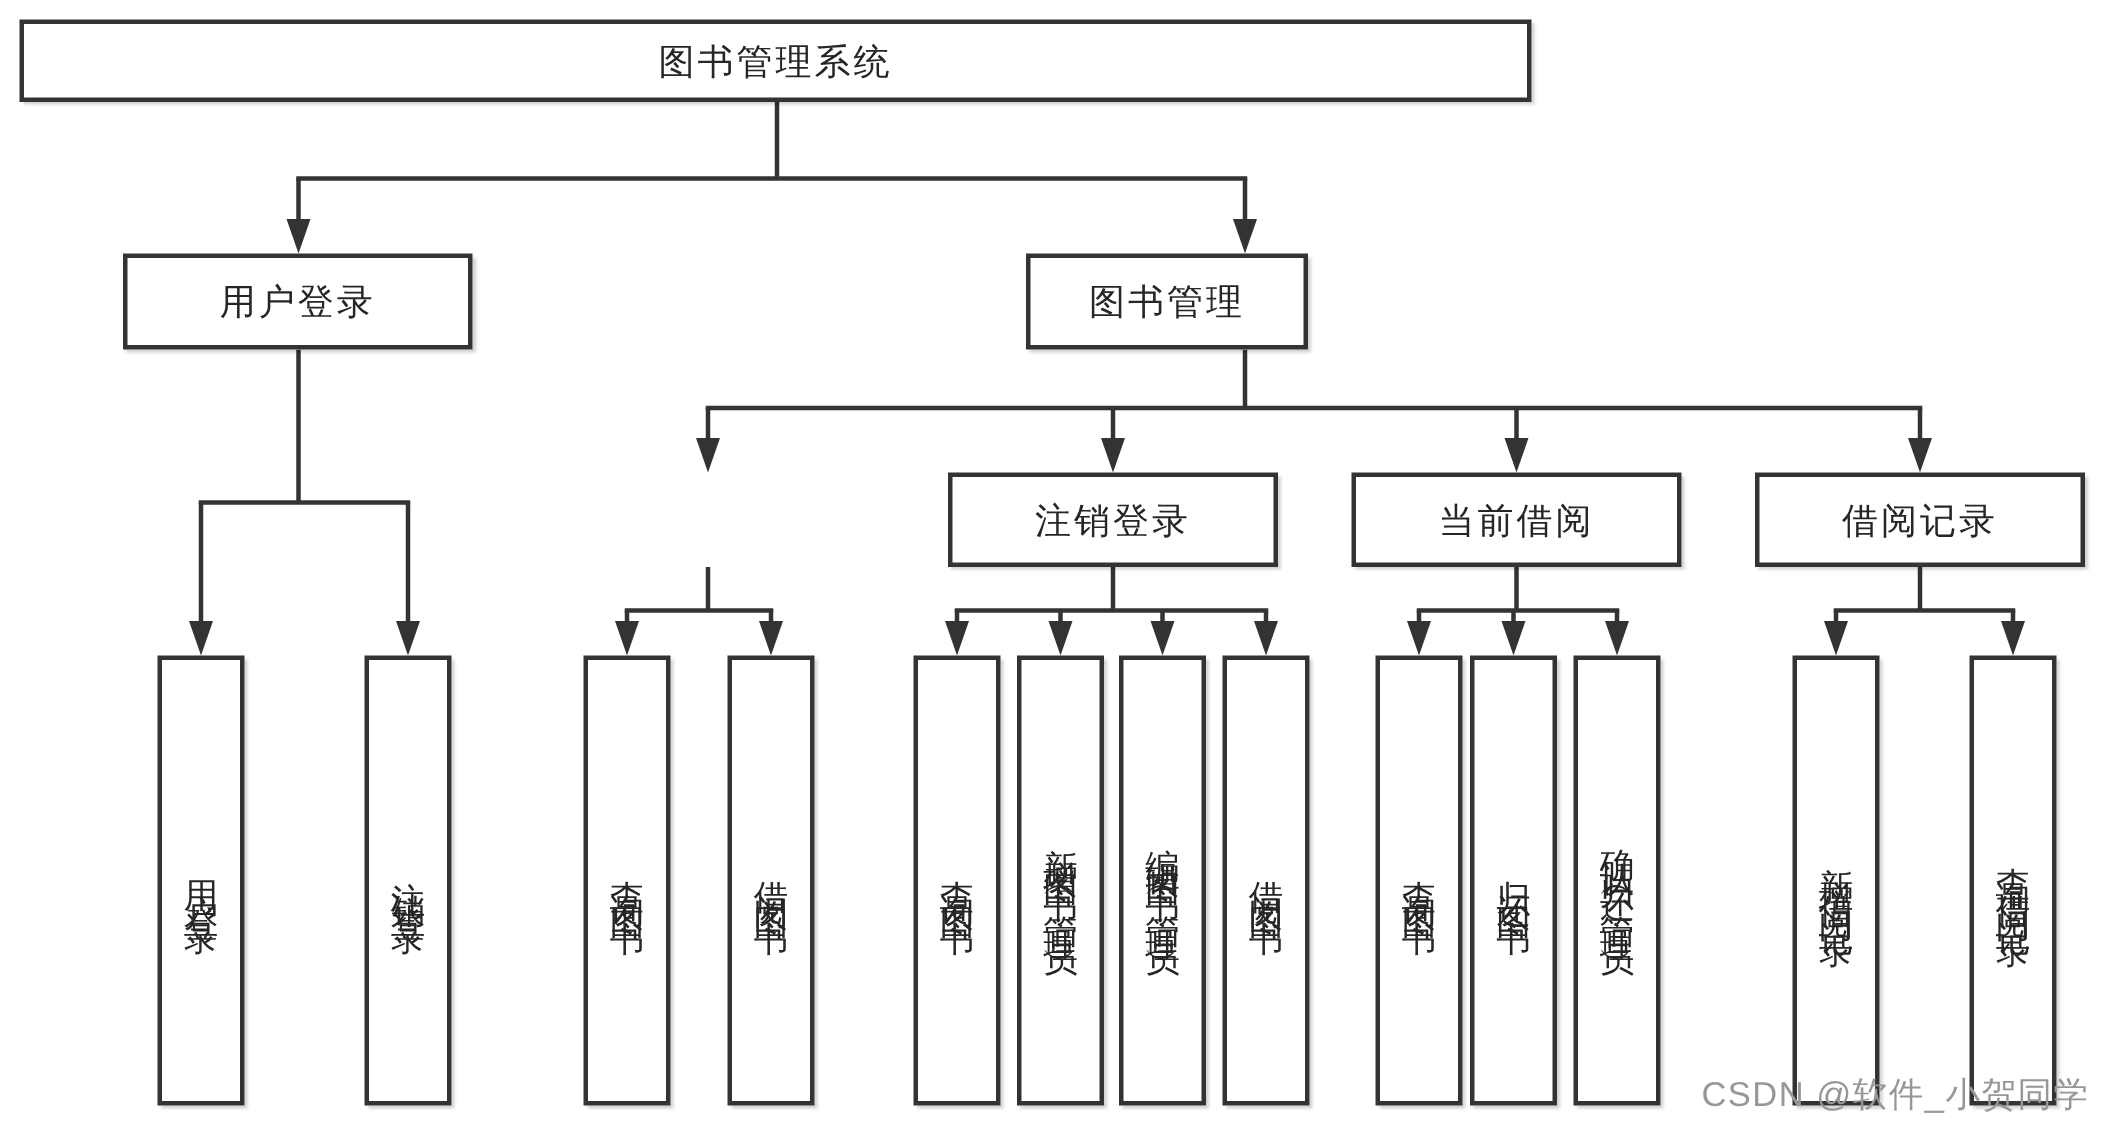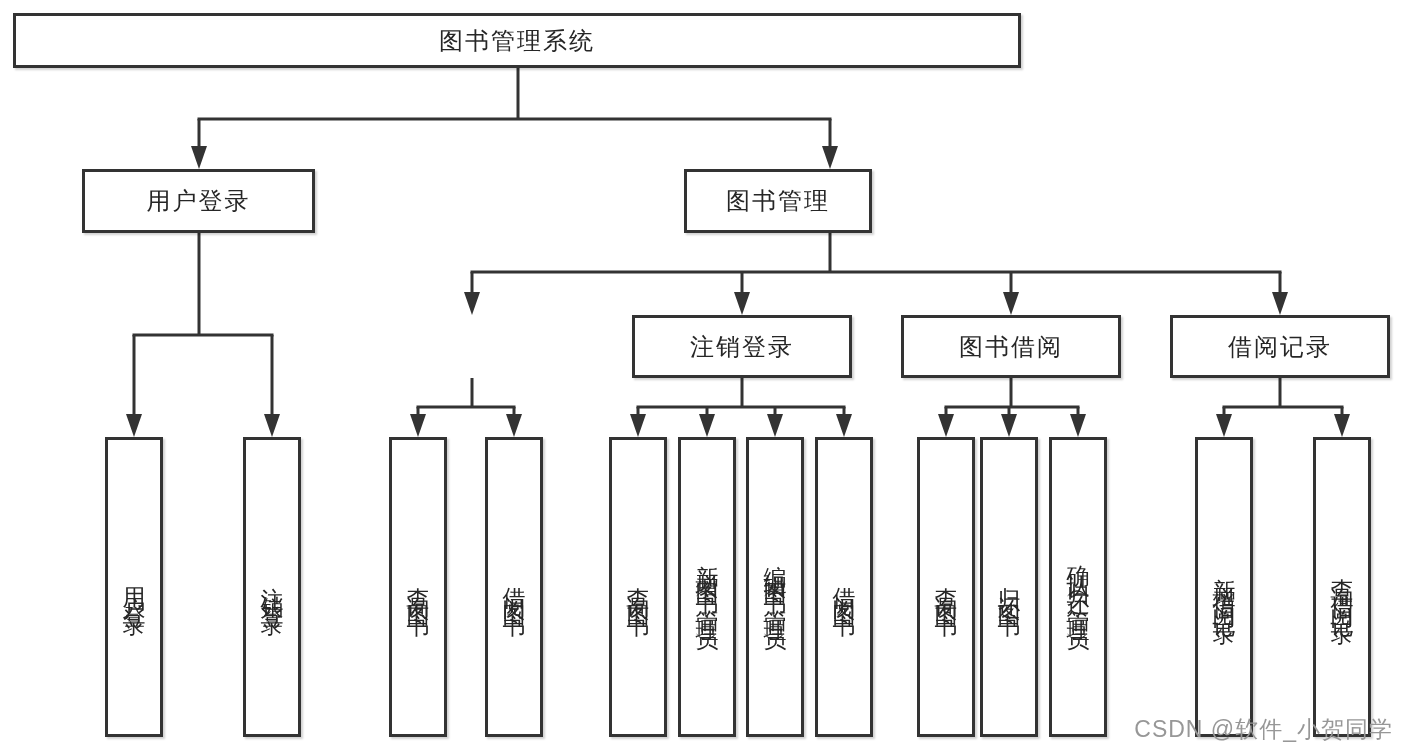--- a/index.html
+++ b/index.html
@@ -113,21 +113,21 @@
     <span class="h-label">用户登录</span>
   </div>
   <div class="node" style="left:684px; top:169px; width:188px; height:64px;">
     <span class="h-label">图书管理</span>
   </div>
 
   <div class="node" style="left:632px; top:315px; width:220px; height:63px;">
     <span class="h-label">注销登录</span>
   </div>
   <div class="node" style="left:901px; top:315px; width:220px; height:63px;">
-    <span class="h-label">图书借阅</span>
+    <span class="h-label">当前借阅</span>
   </div>
   <div class="node" style="left:1170px; top:315px; width:220px; height:63px;">
     <span class="h-label">借阅记录</span>
   </div>
 
   <div class="node leaf" style="left:105px;">
     <span class="v-label">用户登录</span>
   </div>
   <div class="node leaf" style="left:243px;">
     <span class="v-label">注销登录</span>

